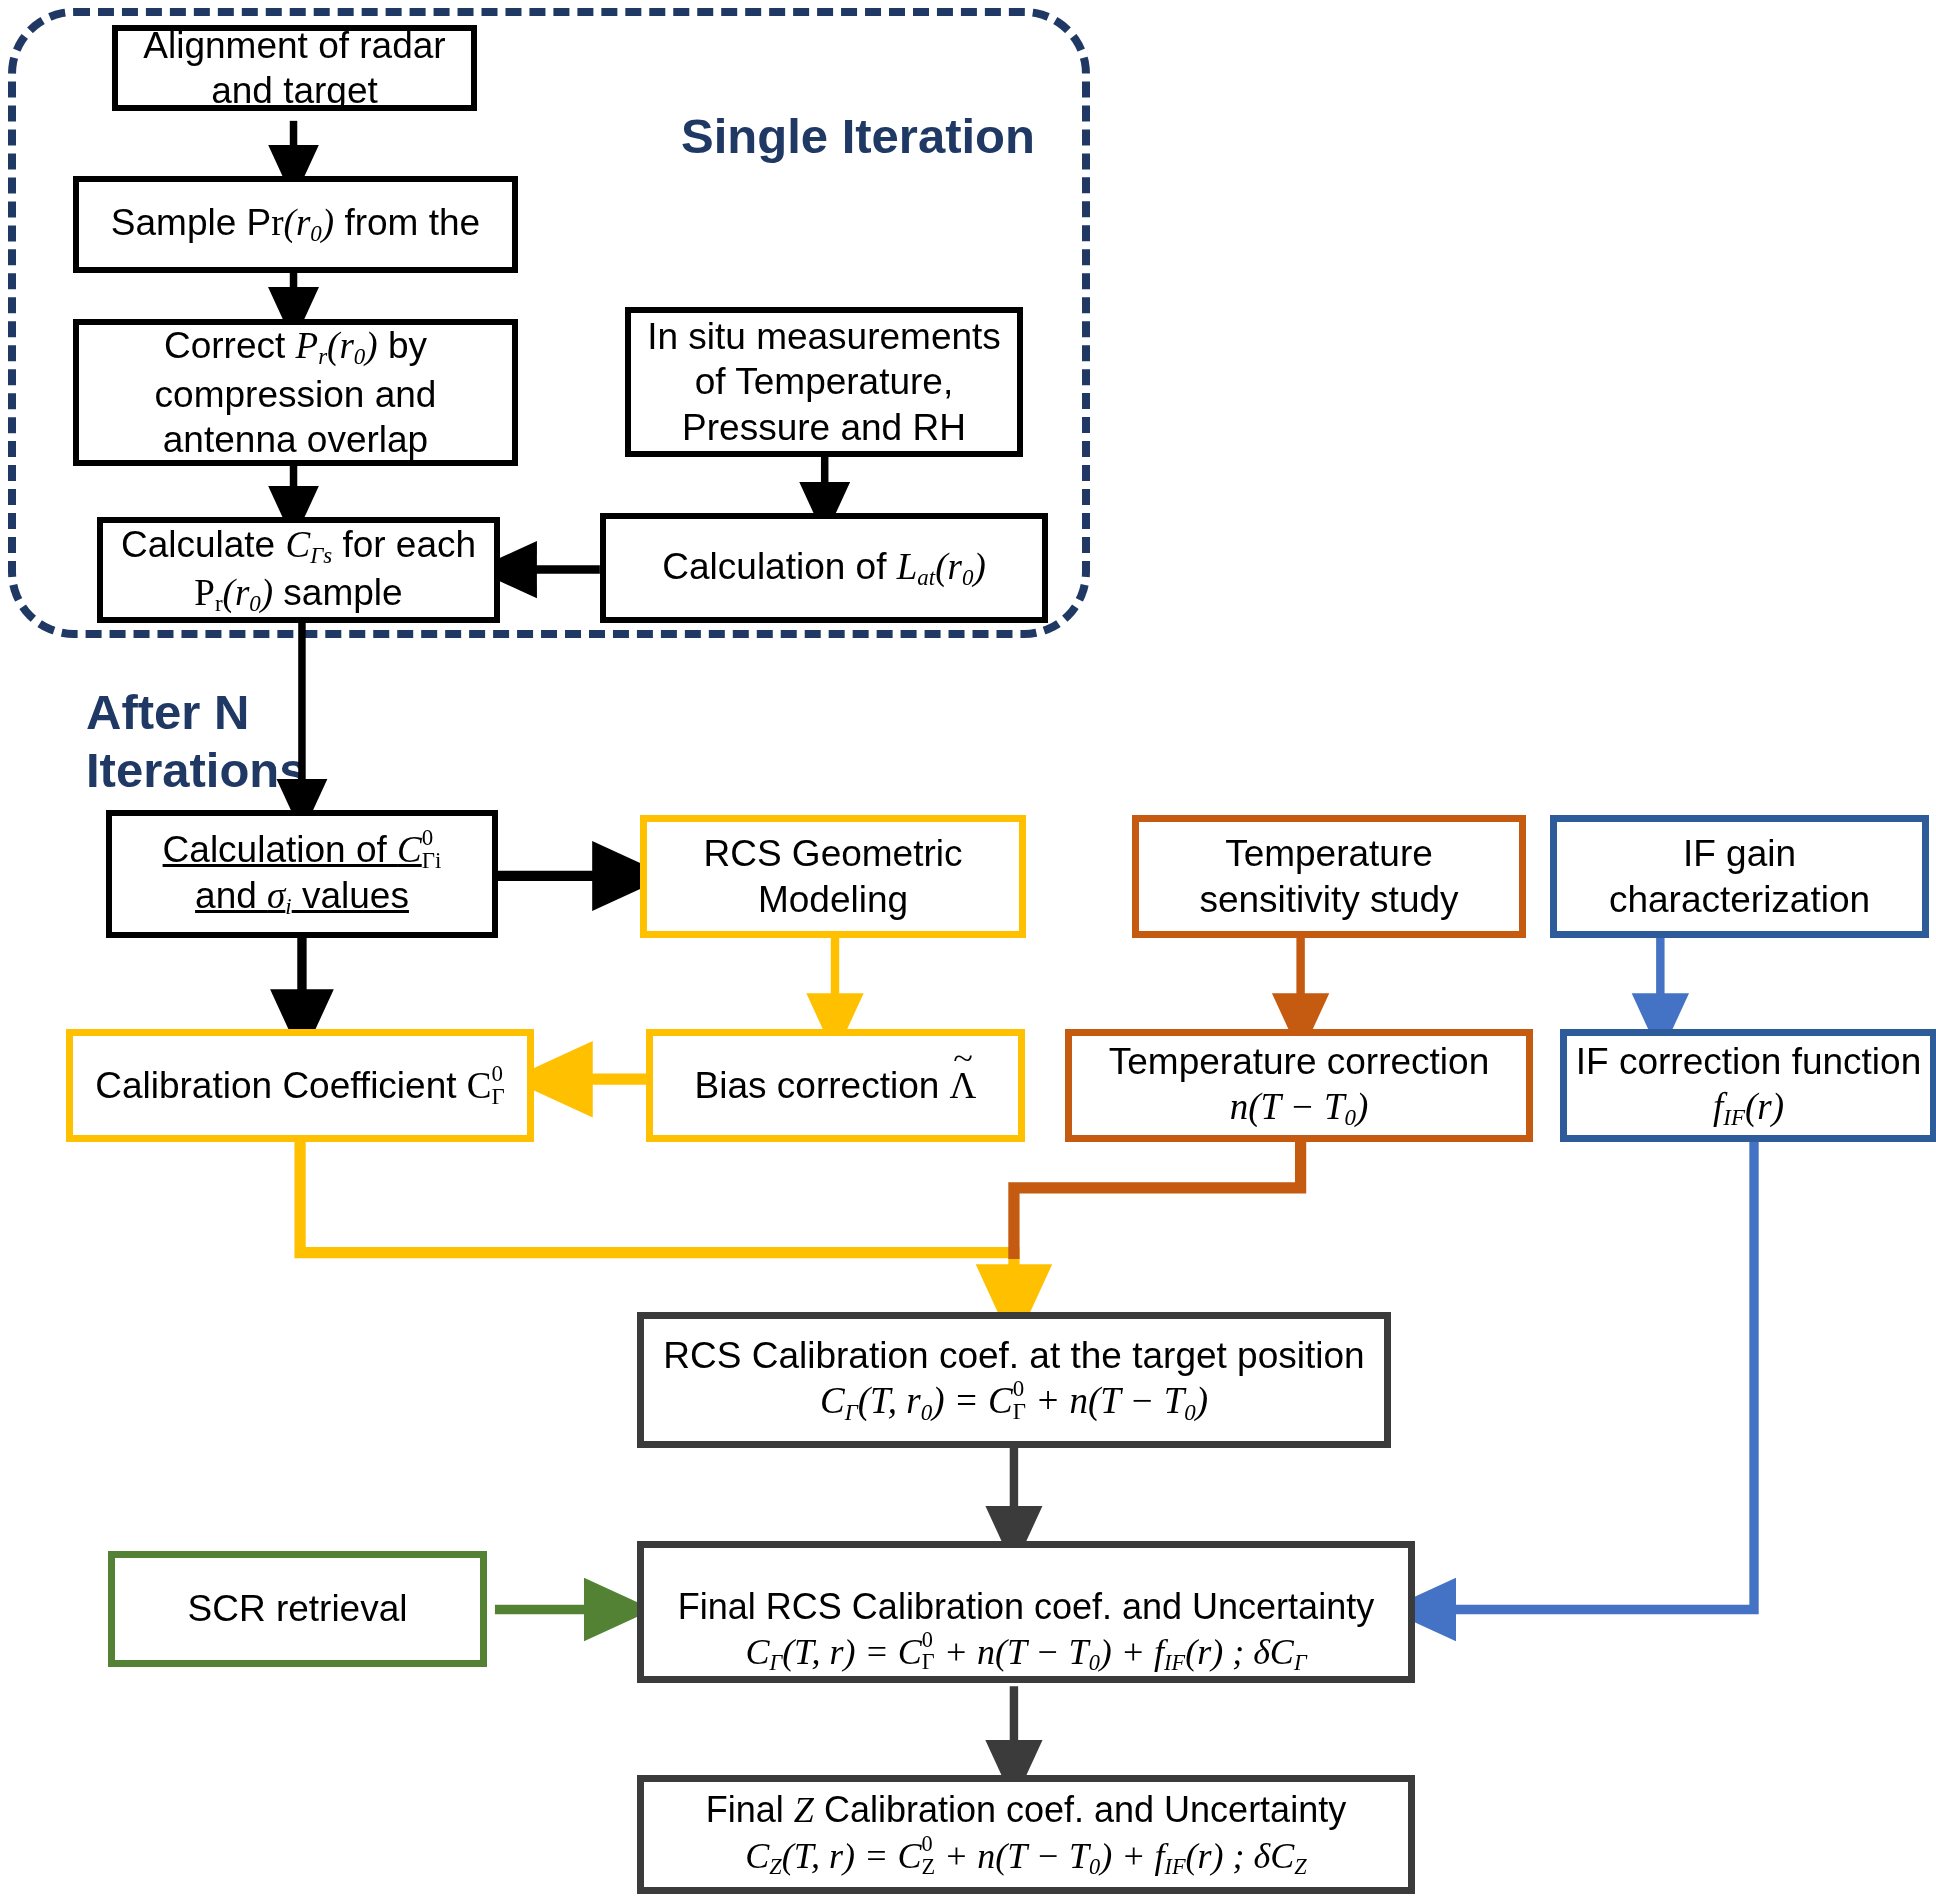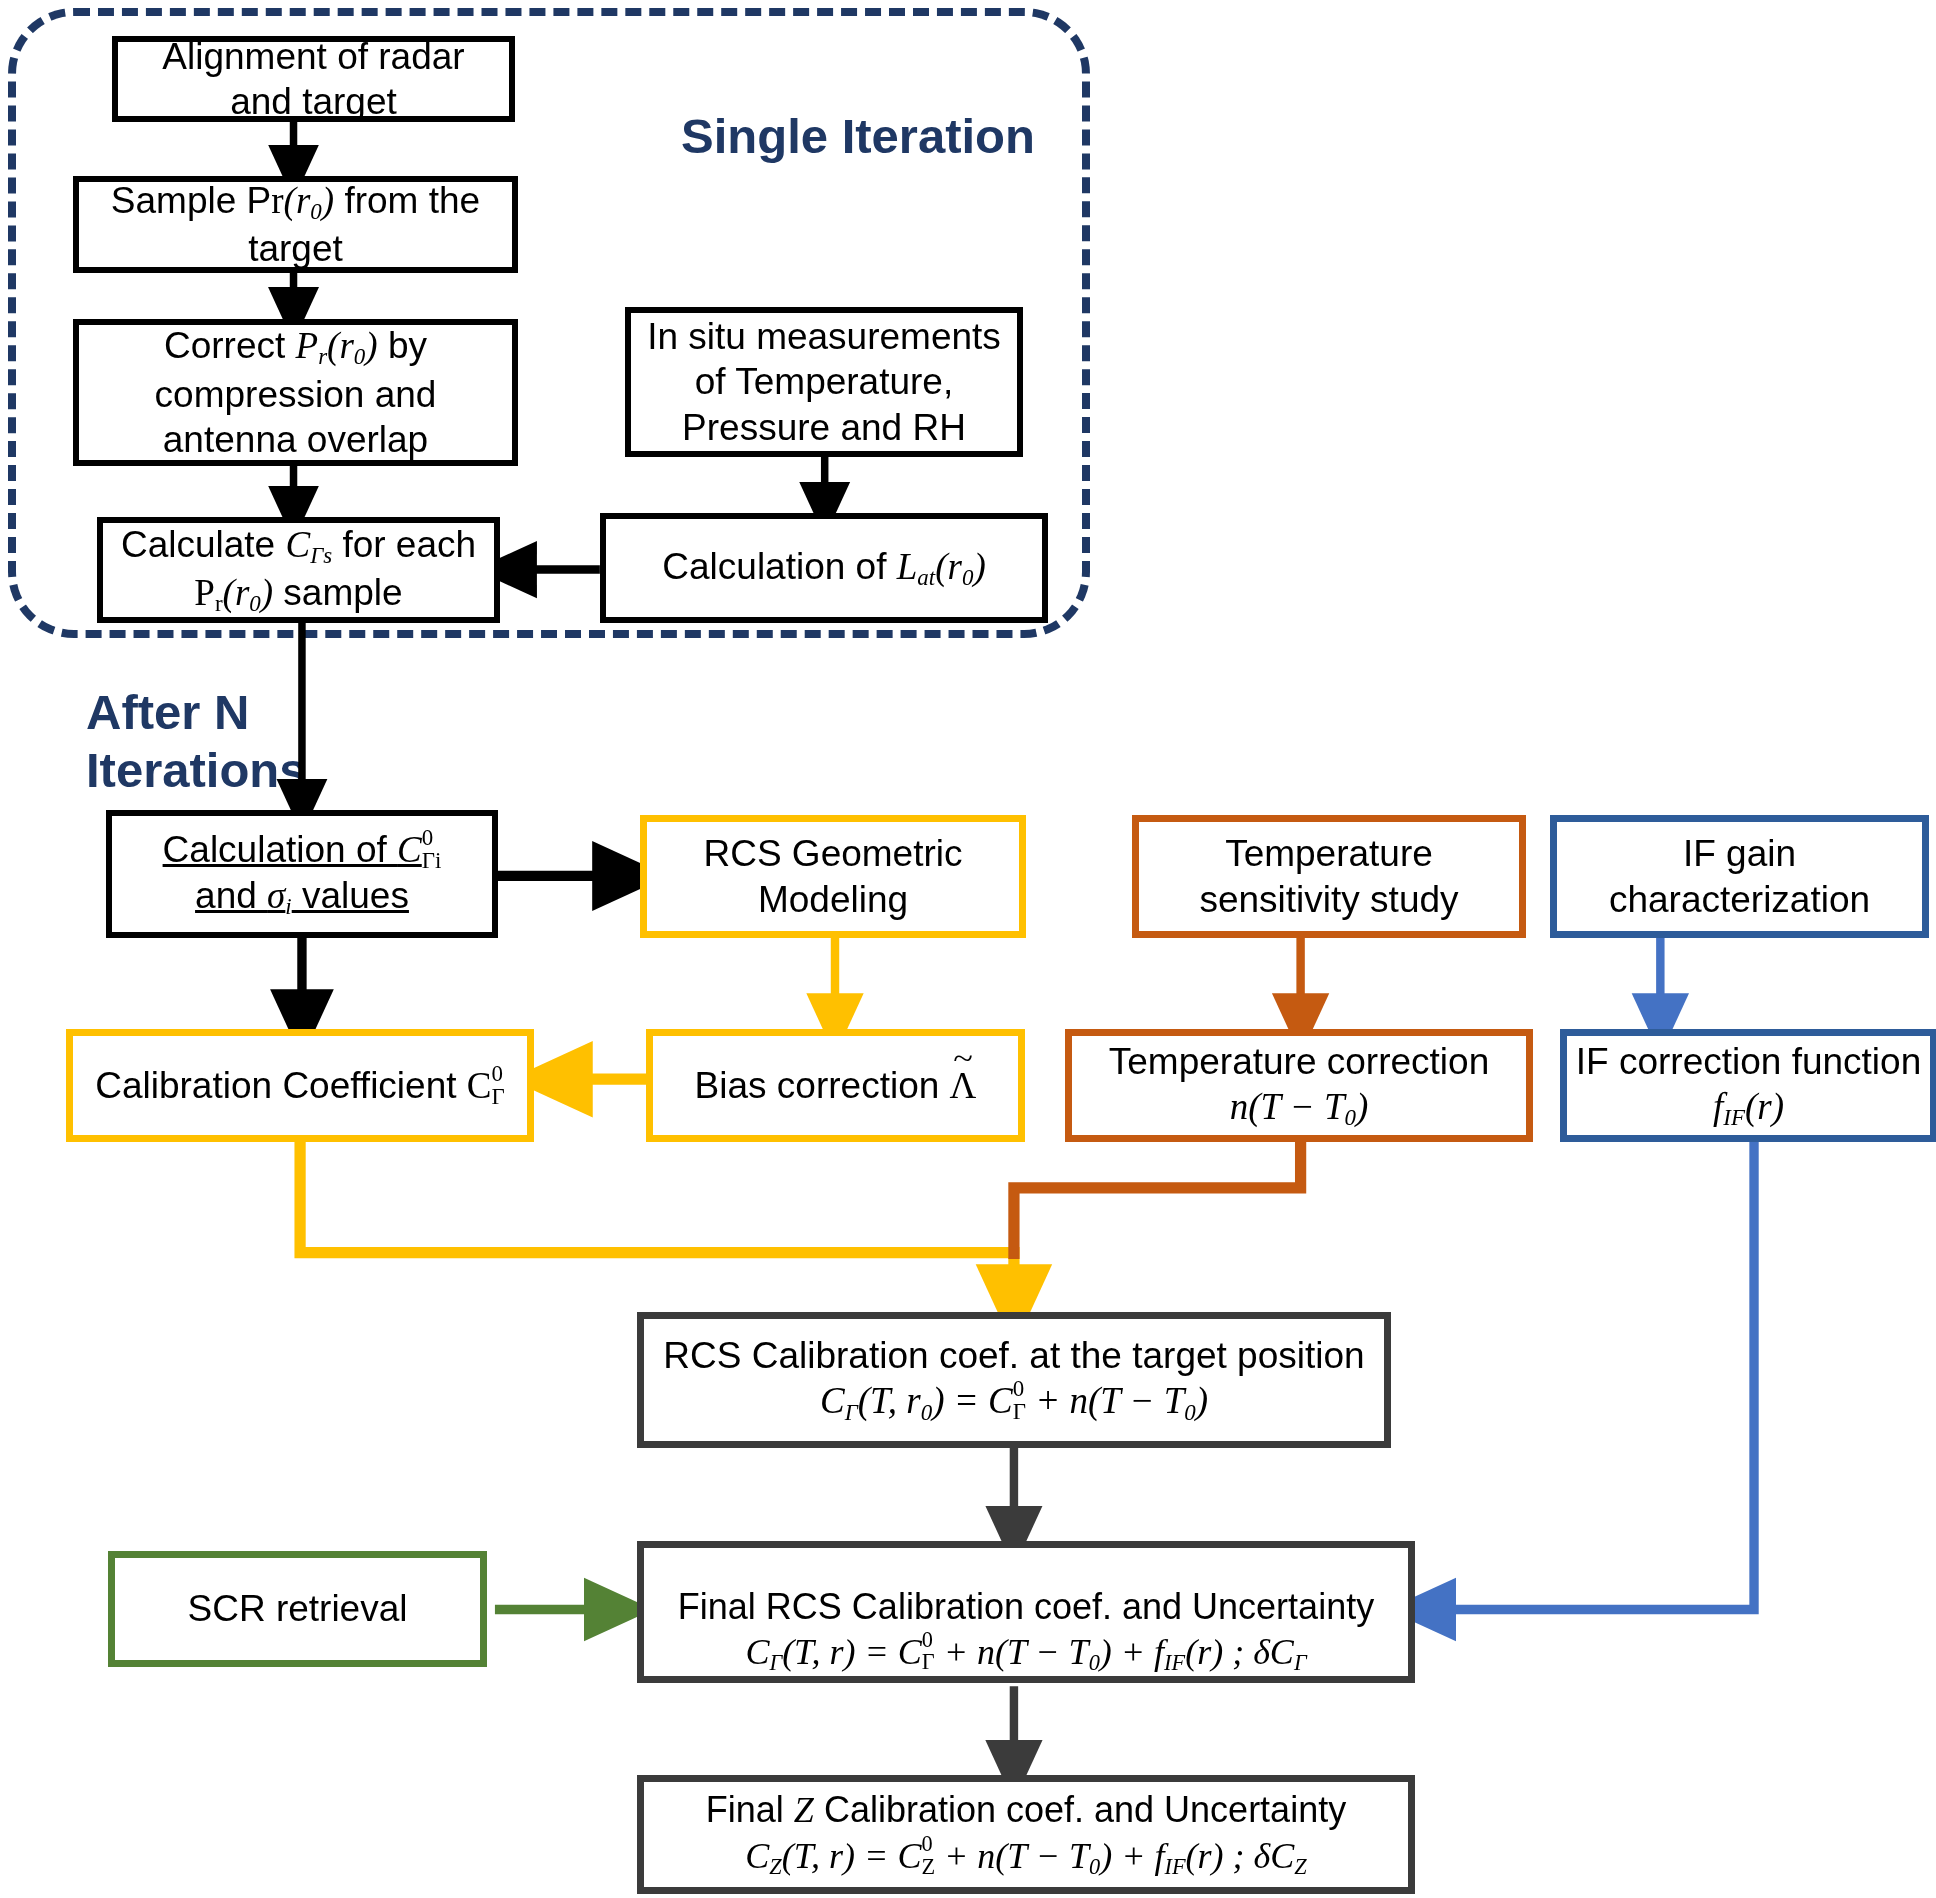--- a/index.html
+++ b/index.html
@@ -129,33 +129,32 @@
 
     <line x1="1082" y1="1545" x2="1082" y2="1645" stroke="#3B3B3B" stroke-width="9" marker-end="url(#ahGray)"></line>
 
     <line x1="1082" y1="1800" x2="1082" y2="1895" stroke="#3B3B3B" stroke-width="9" marker-end="url(#ahGray)"></line>
 
     <line x1="528" y1="1718" x2="665" y2="1718" stroke="#548235" stroke-width="10" marker-end="url(#ahGreen)"></line>
 
     <path d="M 1872 1218 L 1872 1718 L 1512 1718" fill="none" stroke="#4472C4" stroke-width="10" marker-end="url(#ahBlue)"></path>
   </svg>
 
-  <div class="node b-black f40" style="left:112px; top:36px; width:403px; height:86px;">
+  <div class="node b-black f40" style="left:112px; top:25px; width:365px; height:86px;">
     <div class="txt">
       <div>Alignment of radar</div>
       <div>and target</div>
     </div>
   </div>
 
   <div class="node b-black f40" style="left:73px; top:176px; width:445px; height:97px;">
     <div class="txt">
       <div>
         <span>Sample P</span><span class="mathr">r</span><span class="mathi">(r<sub>0</sub>)</span><span> from the</span>
       </div>
-      <div>target</div>
     </div>
   </div>
 
   <div class="node b-black f40" style="left:73px; top:319px; width:445px; height:147px;">
     <div class="txt">
       <div>
         <span>Correct </span><span class="mathi">P<sub>r</sub>(r<sub>0</sub>)</span><span> by</span>
       </div>
       <div>compression and</div>
       <div>antenna overlap</div>

